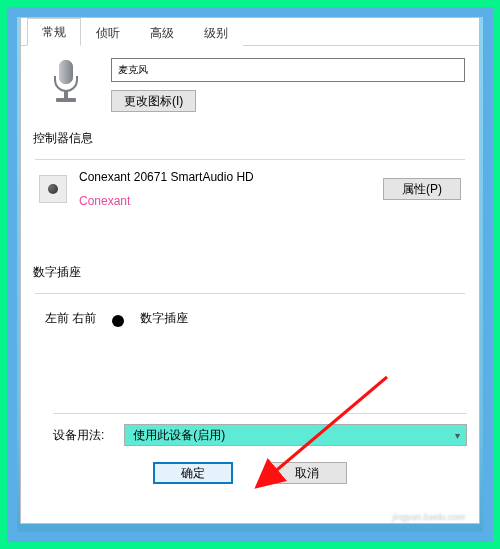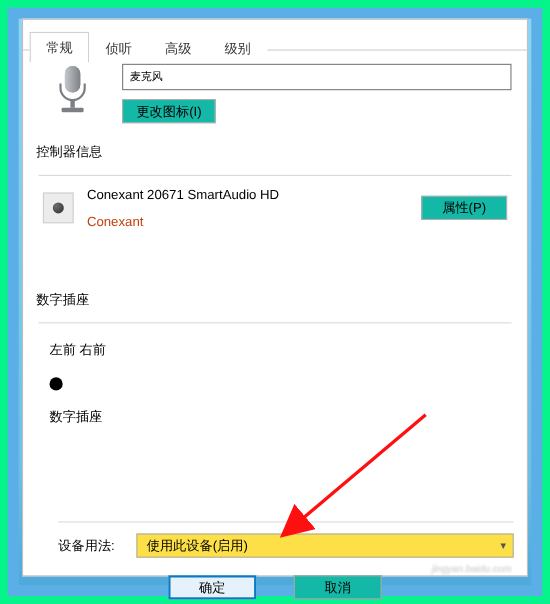--- a/index.html
+++ b/index.html
@@ -44,21 +44,21 @@
     margin: -8px -12px 12px -12px;
     padding: 0 6px;
     height: 28px;
     align-items: flex-end;
   }
   .tab {
     padding: 5px 14px 4px;
     border: 1px solid transparent;
     border-bottom: none;
     position: relative;
-    top: 12px;
+    top: 1px;
     background: #fff;
     color: #333;
   }
   .tab.active {
     border-color: #d0d0d0;
     border-bottom: 1px solid #fff;
   }
   
   .general-row {
     display: flex;
@@ -78,21 +78,21 @@
     border: 1px solid #7a7a7a;
     padding: 0 6px;
     font-size: 10px;
   }
   .btn {
     display: inline-flex;
     align-items: center;
     justify-content: center;
     min-width: 84px;
     height: 22px;
-    background: #14b8a6;
+    background: #e5e5e5;
     border: 1px solid #adadad;
     font-size: 12px;
     padding: 0 12px;
     cursor: default;
   }
   .btn.primary { border: 2px solid #0b7ac4; background: #e5f1fb; }
   .change-icon-row { margin-top: 8px; }
   
   .group { margin-top: 18px; }
   .group-header { margin-bottom: 6px; }
@@ -111,38 +111,38 @@
     width: 28px; height: 28px;
     background: #ececec;
     border: 1px solid #cfcfcf;
     display: flex; align-items: center; justify-content: center;
   }
   .ctrl-icon .dot {
     width: 10px; height: 10px; border-radius: 50%;
     background: radial-gradient(circle at 30% 30%, #6d6d6d, #2e2e2e);
   }
   .controller-text { flex: 1; }
-  .controller-link { color: #c2410c; margin-top: 10px; display: inline-block; }
+  .controller-link { color: #ec4899; margin-top: 10px; display: inline-block; }
   .prop-btn { min-width: 78px; }
   
-  .jack-row { display: flex; align-items: flex-start; gap: 16px; padding: 6px 10px 0 10px; flex-direction: column; }
+  .jack-row { display: flex; align-items: flex-end; gap: 16px; padding: 6px 10px 0 10px; }
   .jack-dot { width: 12px; height: 12px; border-radius: 50%; background: #000; }
   
   .usage-row {
     display: flex; align-items: center; gap: 20px;
     margin-top: 86px;
     border-top: 1px solid #d9d9d9;
     padding-top: 10px;
     margin-left: 20px;
   }
   .usage-select {
     flex: 1;
     height: 22px;
     border: 1px solid #adadad;
-    background: #fde047;
+    background: #5eead4;
     display: flex; align-items: center; justify-content: space-between;
     padding: 0 6px 0 8px;
   }
   .chevron { font-size: 10px; color: #555; }
   
   .dlg-buttons {
     display: flex;
     gap: 34px;
     justify-content: center;
     margin-top: 16px;

